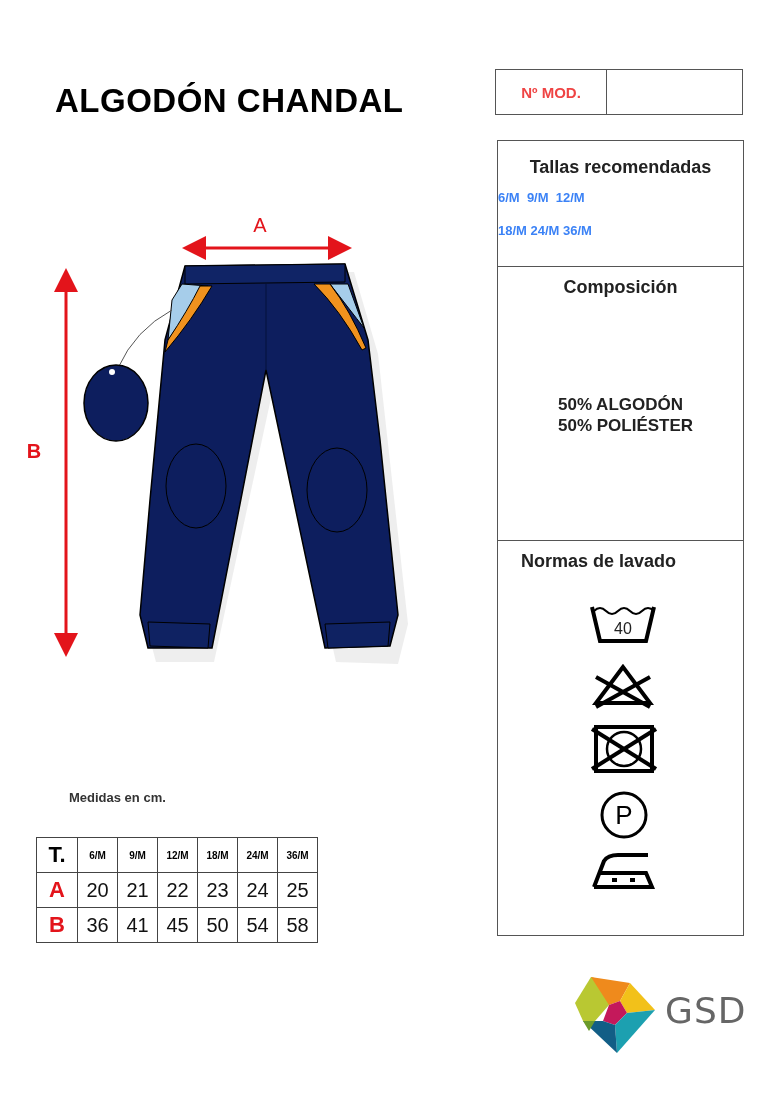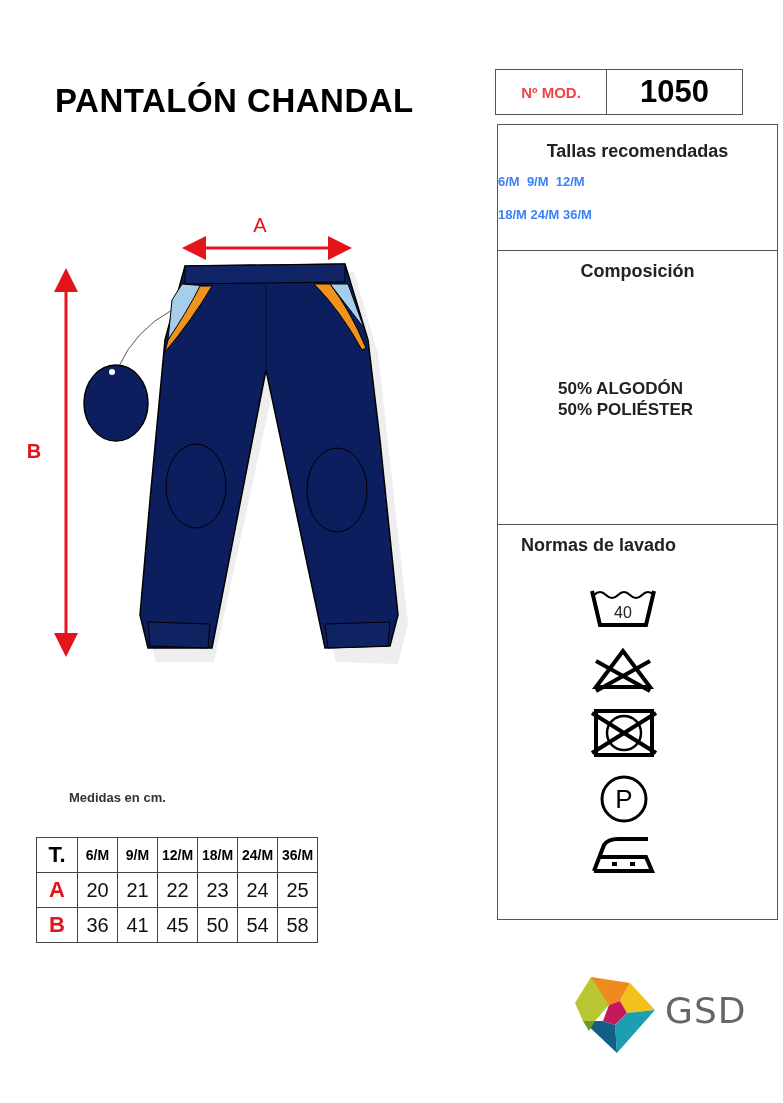--- a/index.html
+++ b/index.html
@@ -2,43 +2,42 @@
 <html><head>
 <meta charset="utf-8">
 <style>
   html, body { margin:0; padding:0; }
   body { width:783px; height:1103px; position:relative; background:#ffffff; font-family:"Liberation Sans", sans-serif; overflow:hidden; }
   .abs { position:absolute; }
   .title { left:55px; top:82px; font-size:33px; font-weight:bold; color:#000; letter-spacing:0.5px; }
   .modbox { left:495px; top:69px; width:246px; height:44px; border:1.5px solid #555; display:flex; }
   .modbox .lbl { width:110px; border-right:1.5px solid #555; display:flex; align-items:center; justify-content:center; font-weight:bold; font-size:15px; color:#ef4444; }
   .modbox .val { flex:1; display:flex; align-items:center; justify-content:center; font-weight:bold; font-size:31px; color:#000; }
-  .infobox { left:497px; top:124px; width:245px; height:794px; border:1.5px solid #555;padding-left:34px; }
+  .infobox { left:497px; top:140px; width:245px; height:794px; border:1.5px solid #555; }
   .sec { position:absolute; left:0; right:0; border-bottom:1.5px solid #555; }
   .sec h3 { margin:0; font-size:18px; font-weight:bold; color:#222; text-align:center; }
   .sizes { text-align:left; font-weight:bold; font-size:13px; color:#3b82f6; }
   .comp { font-weight:bold; font-size:17px; color:#222; line-height:21px; padding-left:60px; }
   .symbols { position:absolute; left:90px; top:460px; width:70px; }
   .measures-label { left:42px; top:790px; font-size:13px; font-weight:bold; color:#333;padding-left:27px; }
   table.meas { position:absolute; left:36px; top:837px; border-collapse:collapse; }
   table.meas td { border:1px solid #444; height:34px; text-align:center; padding:0; }
-  table.meas td.h { font-weight:bold; font-size:14px; width:39px; }
+  table.meas td.h { font-weight:bold; font-size:10px; width:39px; }
   table.meas td.n { font-size:20px; color:#111; }
   table.meas td.rl { width:40px; font-weight:bold; font-size:22px; color:#e3141b; }
   table.meas td.t { font-weight:bold; font-size:22px; color:#000; }
   .gsd { left:665px; top:990px; font-size:36px; color:#666; letter-spacing:1px; font-family:"DejaVu Sans", sans-serif; }
 </style>
 </head>
 <body>
 
-<div class="abs title">PANTALÓN CHANDAL</div>
+<div class="abs title">ALGODÓN CHANDAL</div>
 
 <div class="abs modbox">
   <div class="lbl">Nº MOD.</div>
-  <div class="val">1050</div>
 </div>
 
 <div class="abs" style="left:0;top:200px;width:420px;height:470px;">
   <svg width="420" height="470" viewBox="0 0 420 470">
     <defs>
       <marker id="ah" markerWidth="8" markerHeight="8" refX="4" refY="4" orient="auto-start-reverse">
         <path d="M0,0 L8,4 L0,8 z" fill="#e3141b"></path>
       </marker>
     </defs>
 

